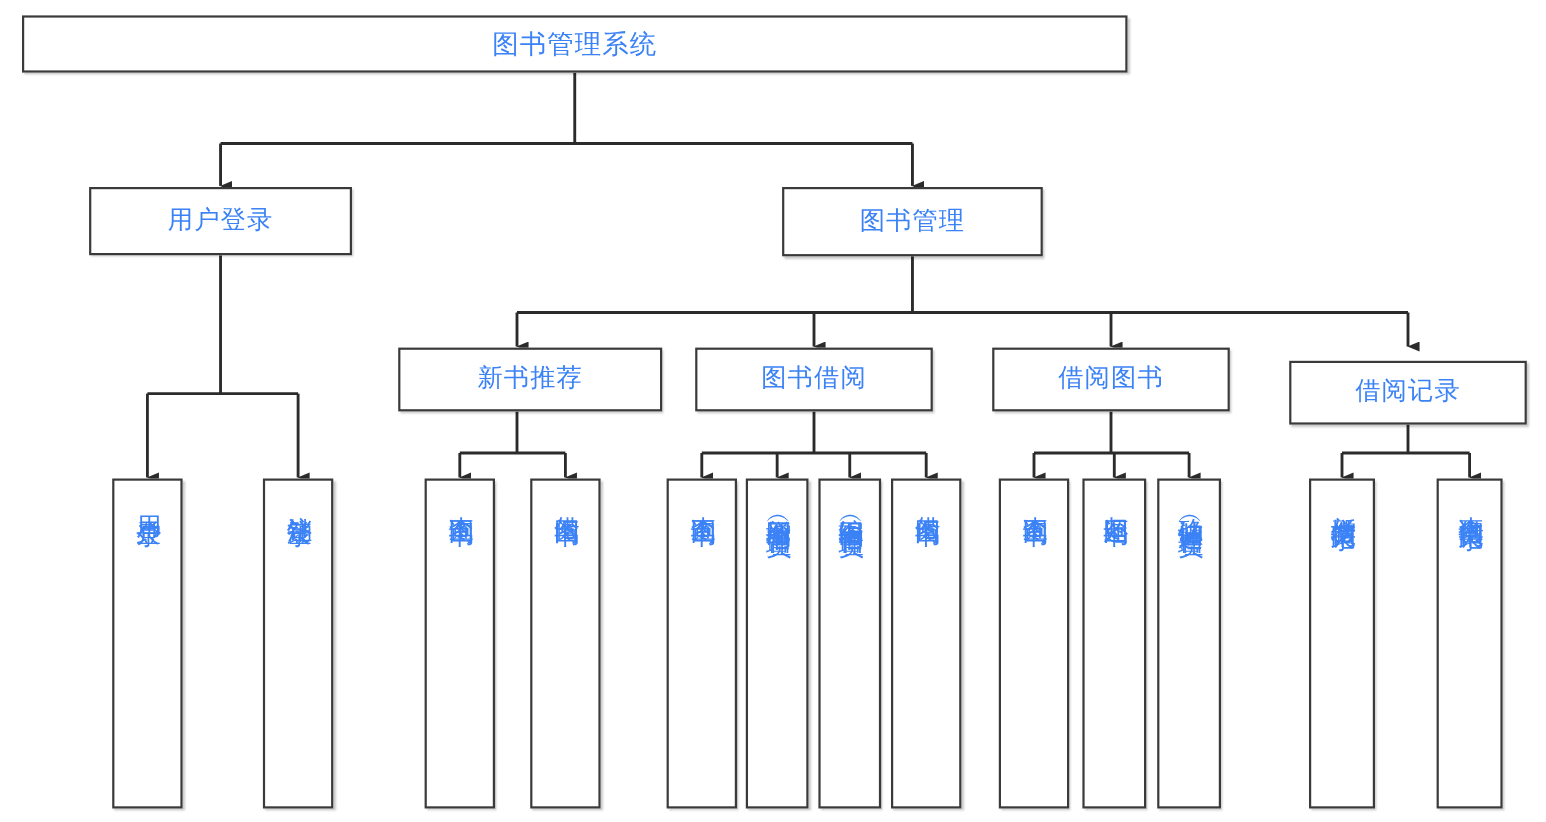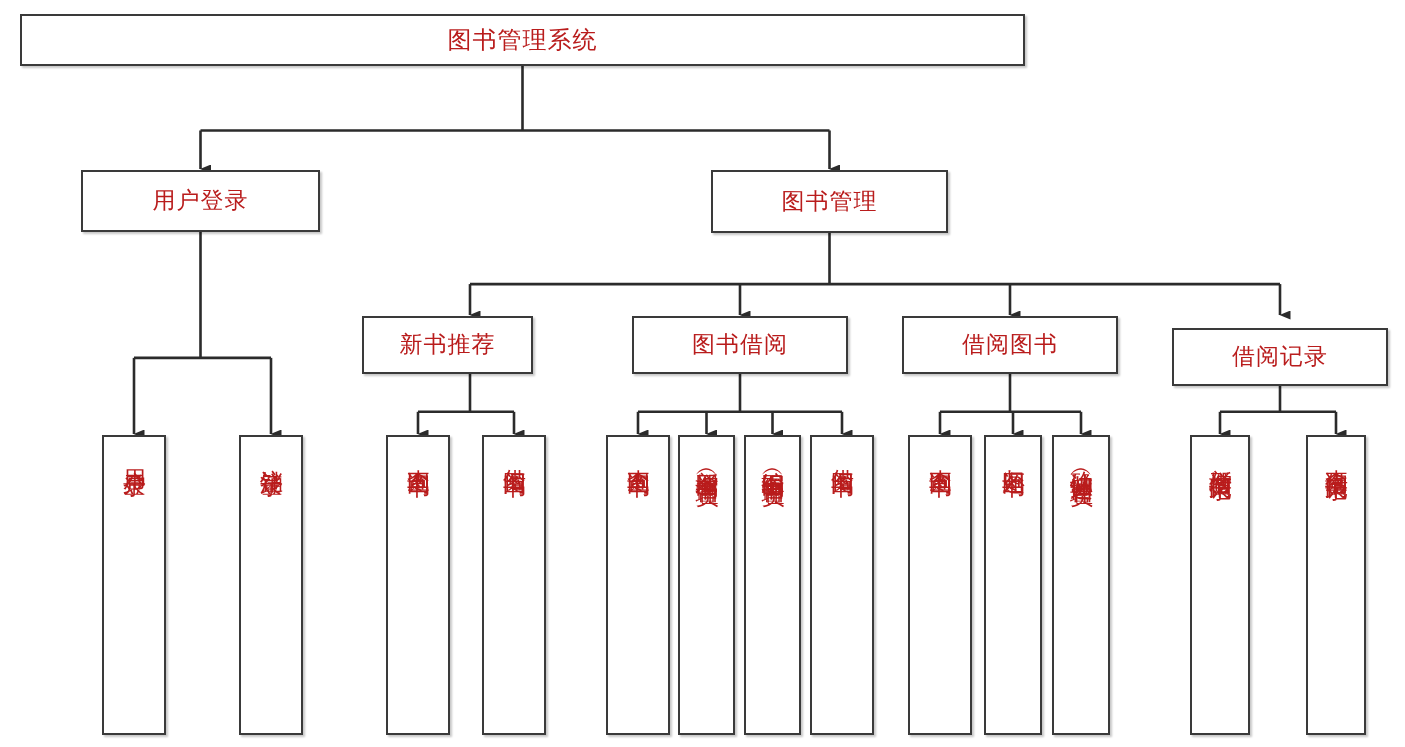--- a/index.html
+++ b/index.html
@@ -30,21 +30,21 @@
     box-sizing: border-box;
     background: #ffffff;
     border: 2px solid #3a3a3a;
     box-shadow: 2px 2px 2px rgba(0,0,0,0.22);
     display: flex;
     align-items: center;
     justify-content: center;
     z-index: 2;
   }
   .node .label {
-    color: #b91c1c;
+    color: #3b82f6;
     text-align: center;
     line-height: 1.18;
     letter-spacing: 1px;
   }
   .node-root .label { font-size: 24px; }
   .node-l2 .label { font-size: 23px; }
   .node-l3 .label { font-size: 23px; }
   .node-leaf {
     align-items: flex-start;
     justify-content: center;
@@ -117,21 +117,21 @@
 
   <div id="l2-layer">
       <div class="node node-l2" style="left: 81px; top: 170px; width: 239px; height: 62px;">
         <span class="label">用户登录</span>
       </div>
       <div class="node node-l2" style="left: 711px; top: 170px; width: 237px; height: 63px;">
         <span class="label">图书管理</span>
       </div>
     </div>
   <div id="l3-layer">
-      <div class="node node-l3" style="left: 362px; top: 316px; width: 171px; height: 58px;">
+      <div class="node node-l3" style="left: 362px; top: 316px; width: 240px; height: 58px;">
         <span class="label">新书推荐</span>
       </div>
       <div class="node node-l3" style="left: 632px; top: 316px; width: 216px; height: 58px;">
         <span class="label">图书借阅</span>
       </div>
       <div class="node node-l3" style="left: 902px; top: 316px; width: 216px; height: 58px;">
         <span class="label">借阅图书</span>
       </div>
       <div class="node node-l3" style="left: 1172px; top: 328px; width: 216px; height: 58px;">
         <span class="label">借阅记录</span>

